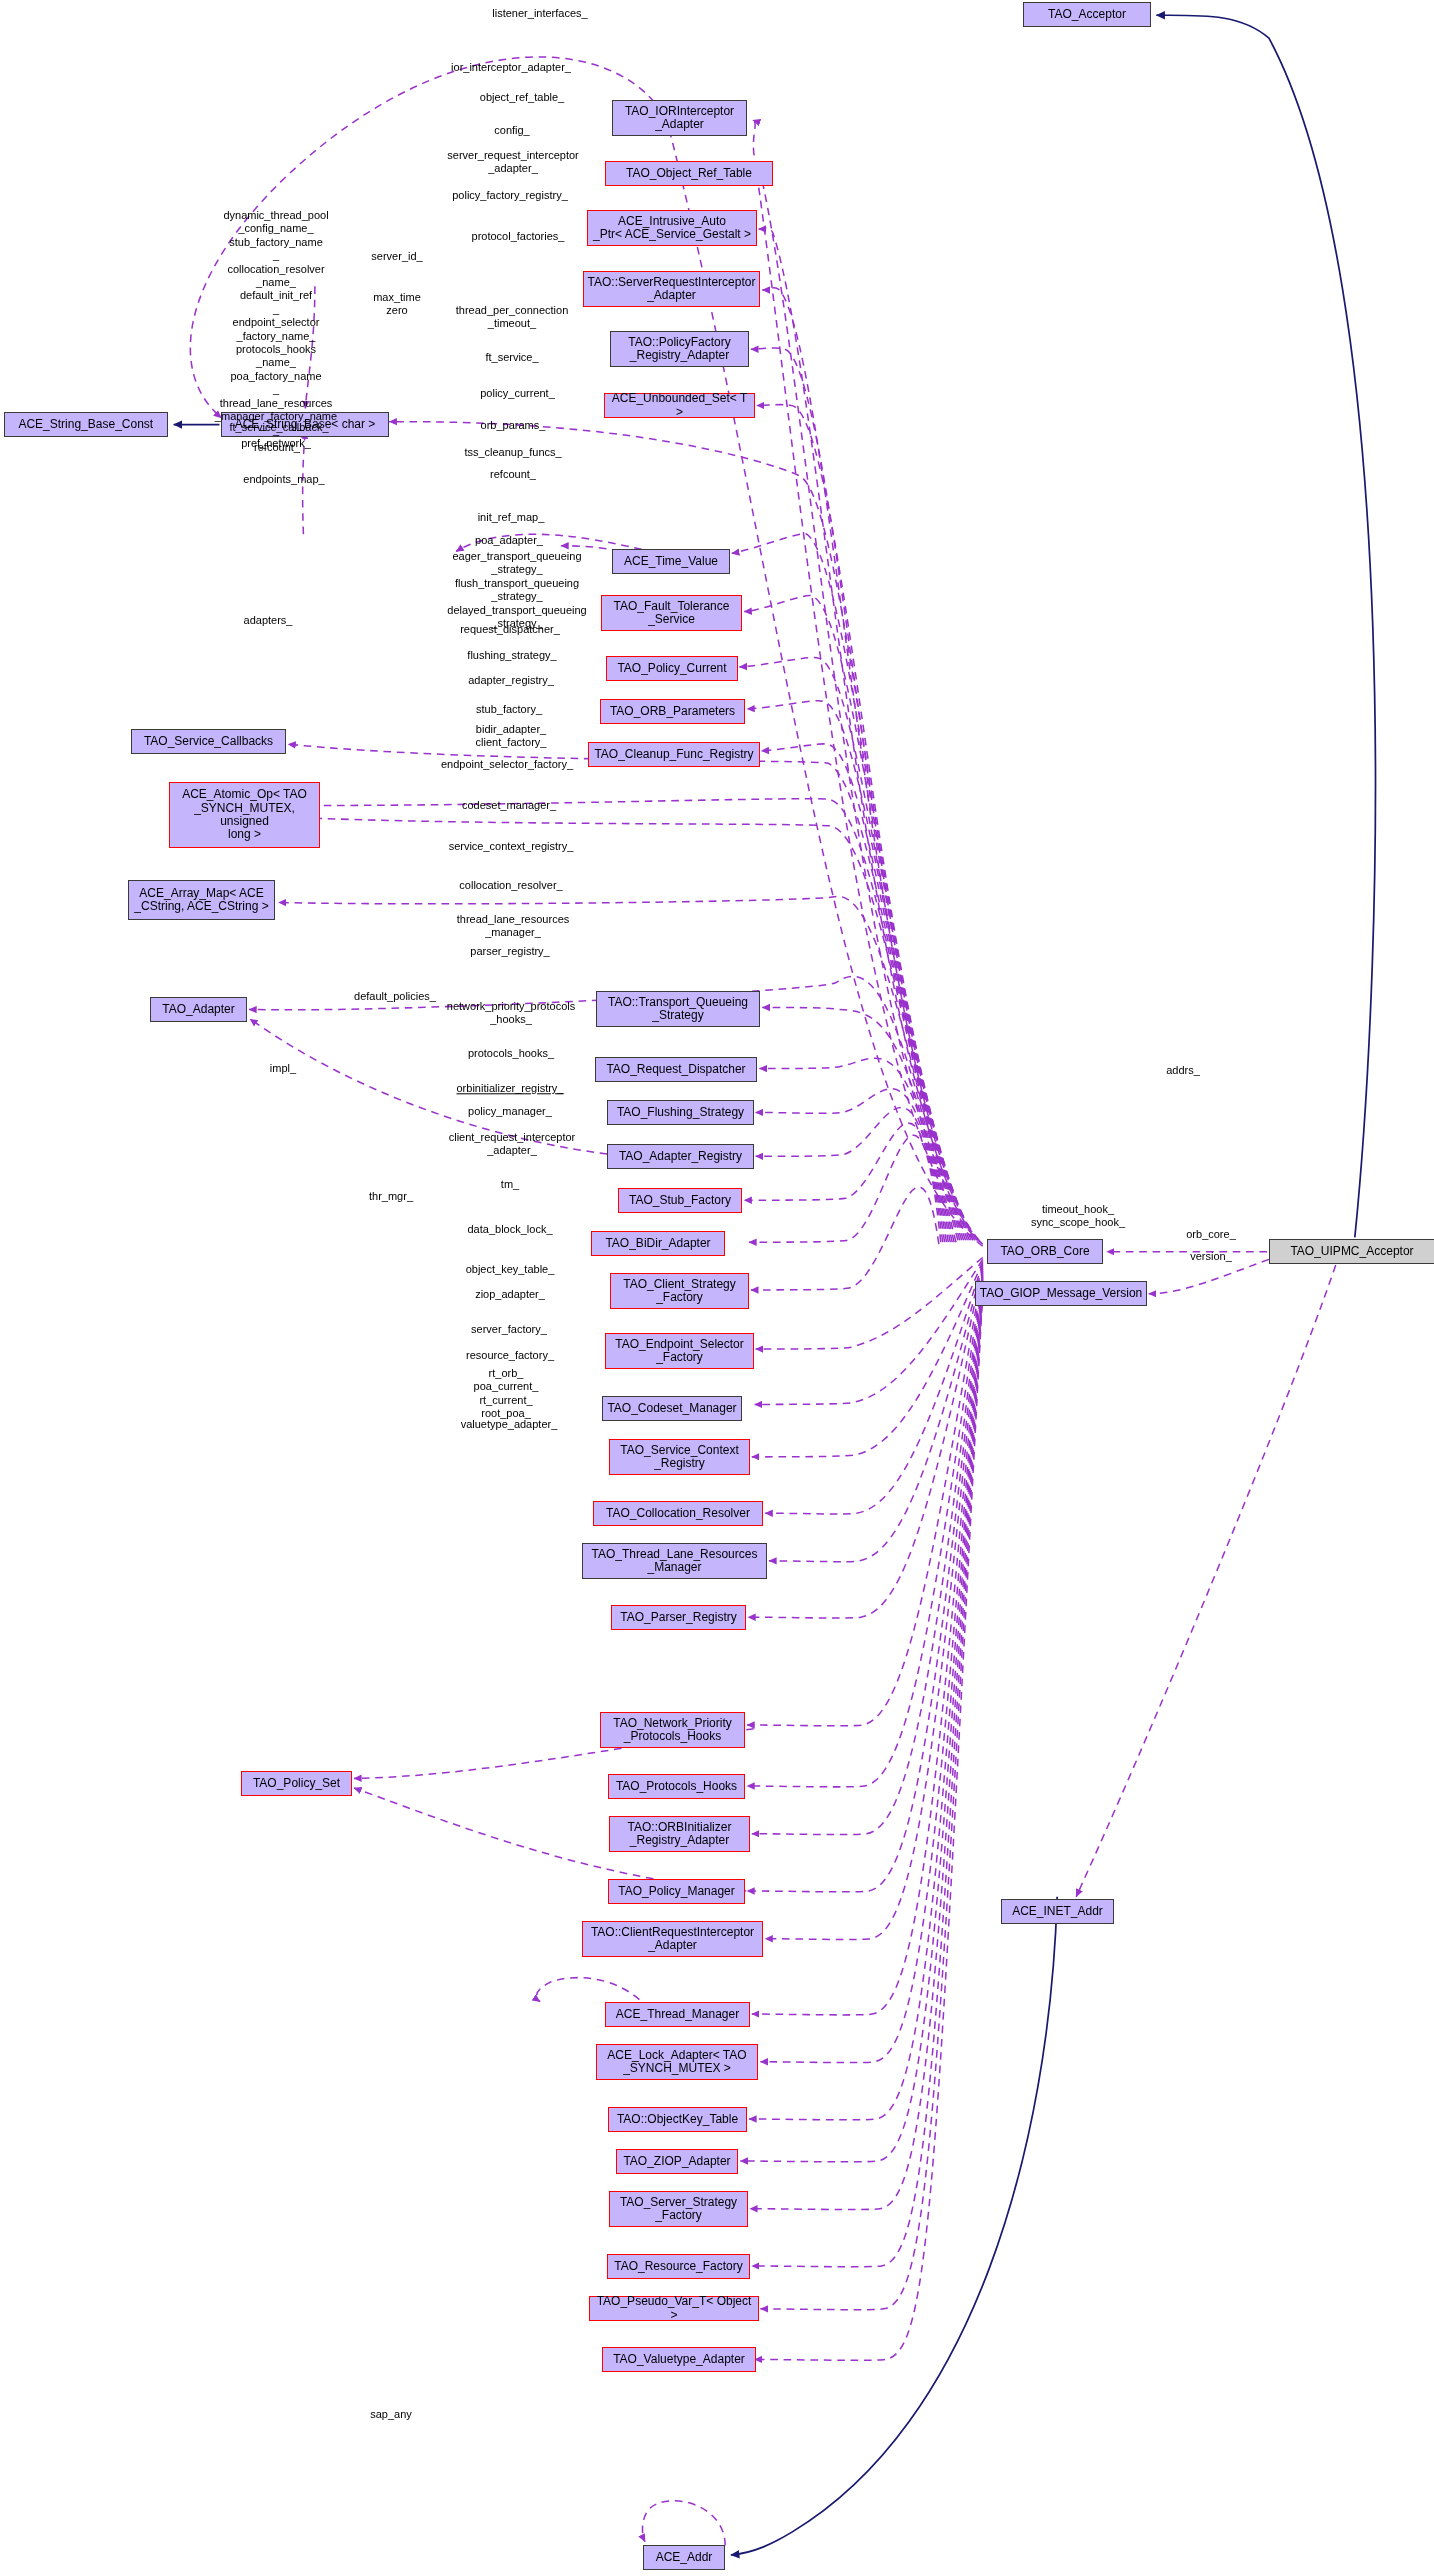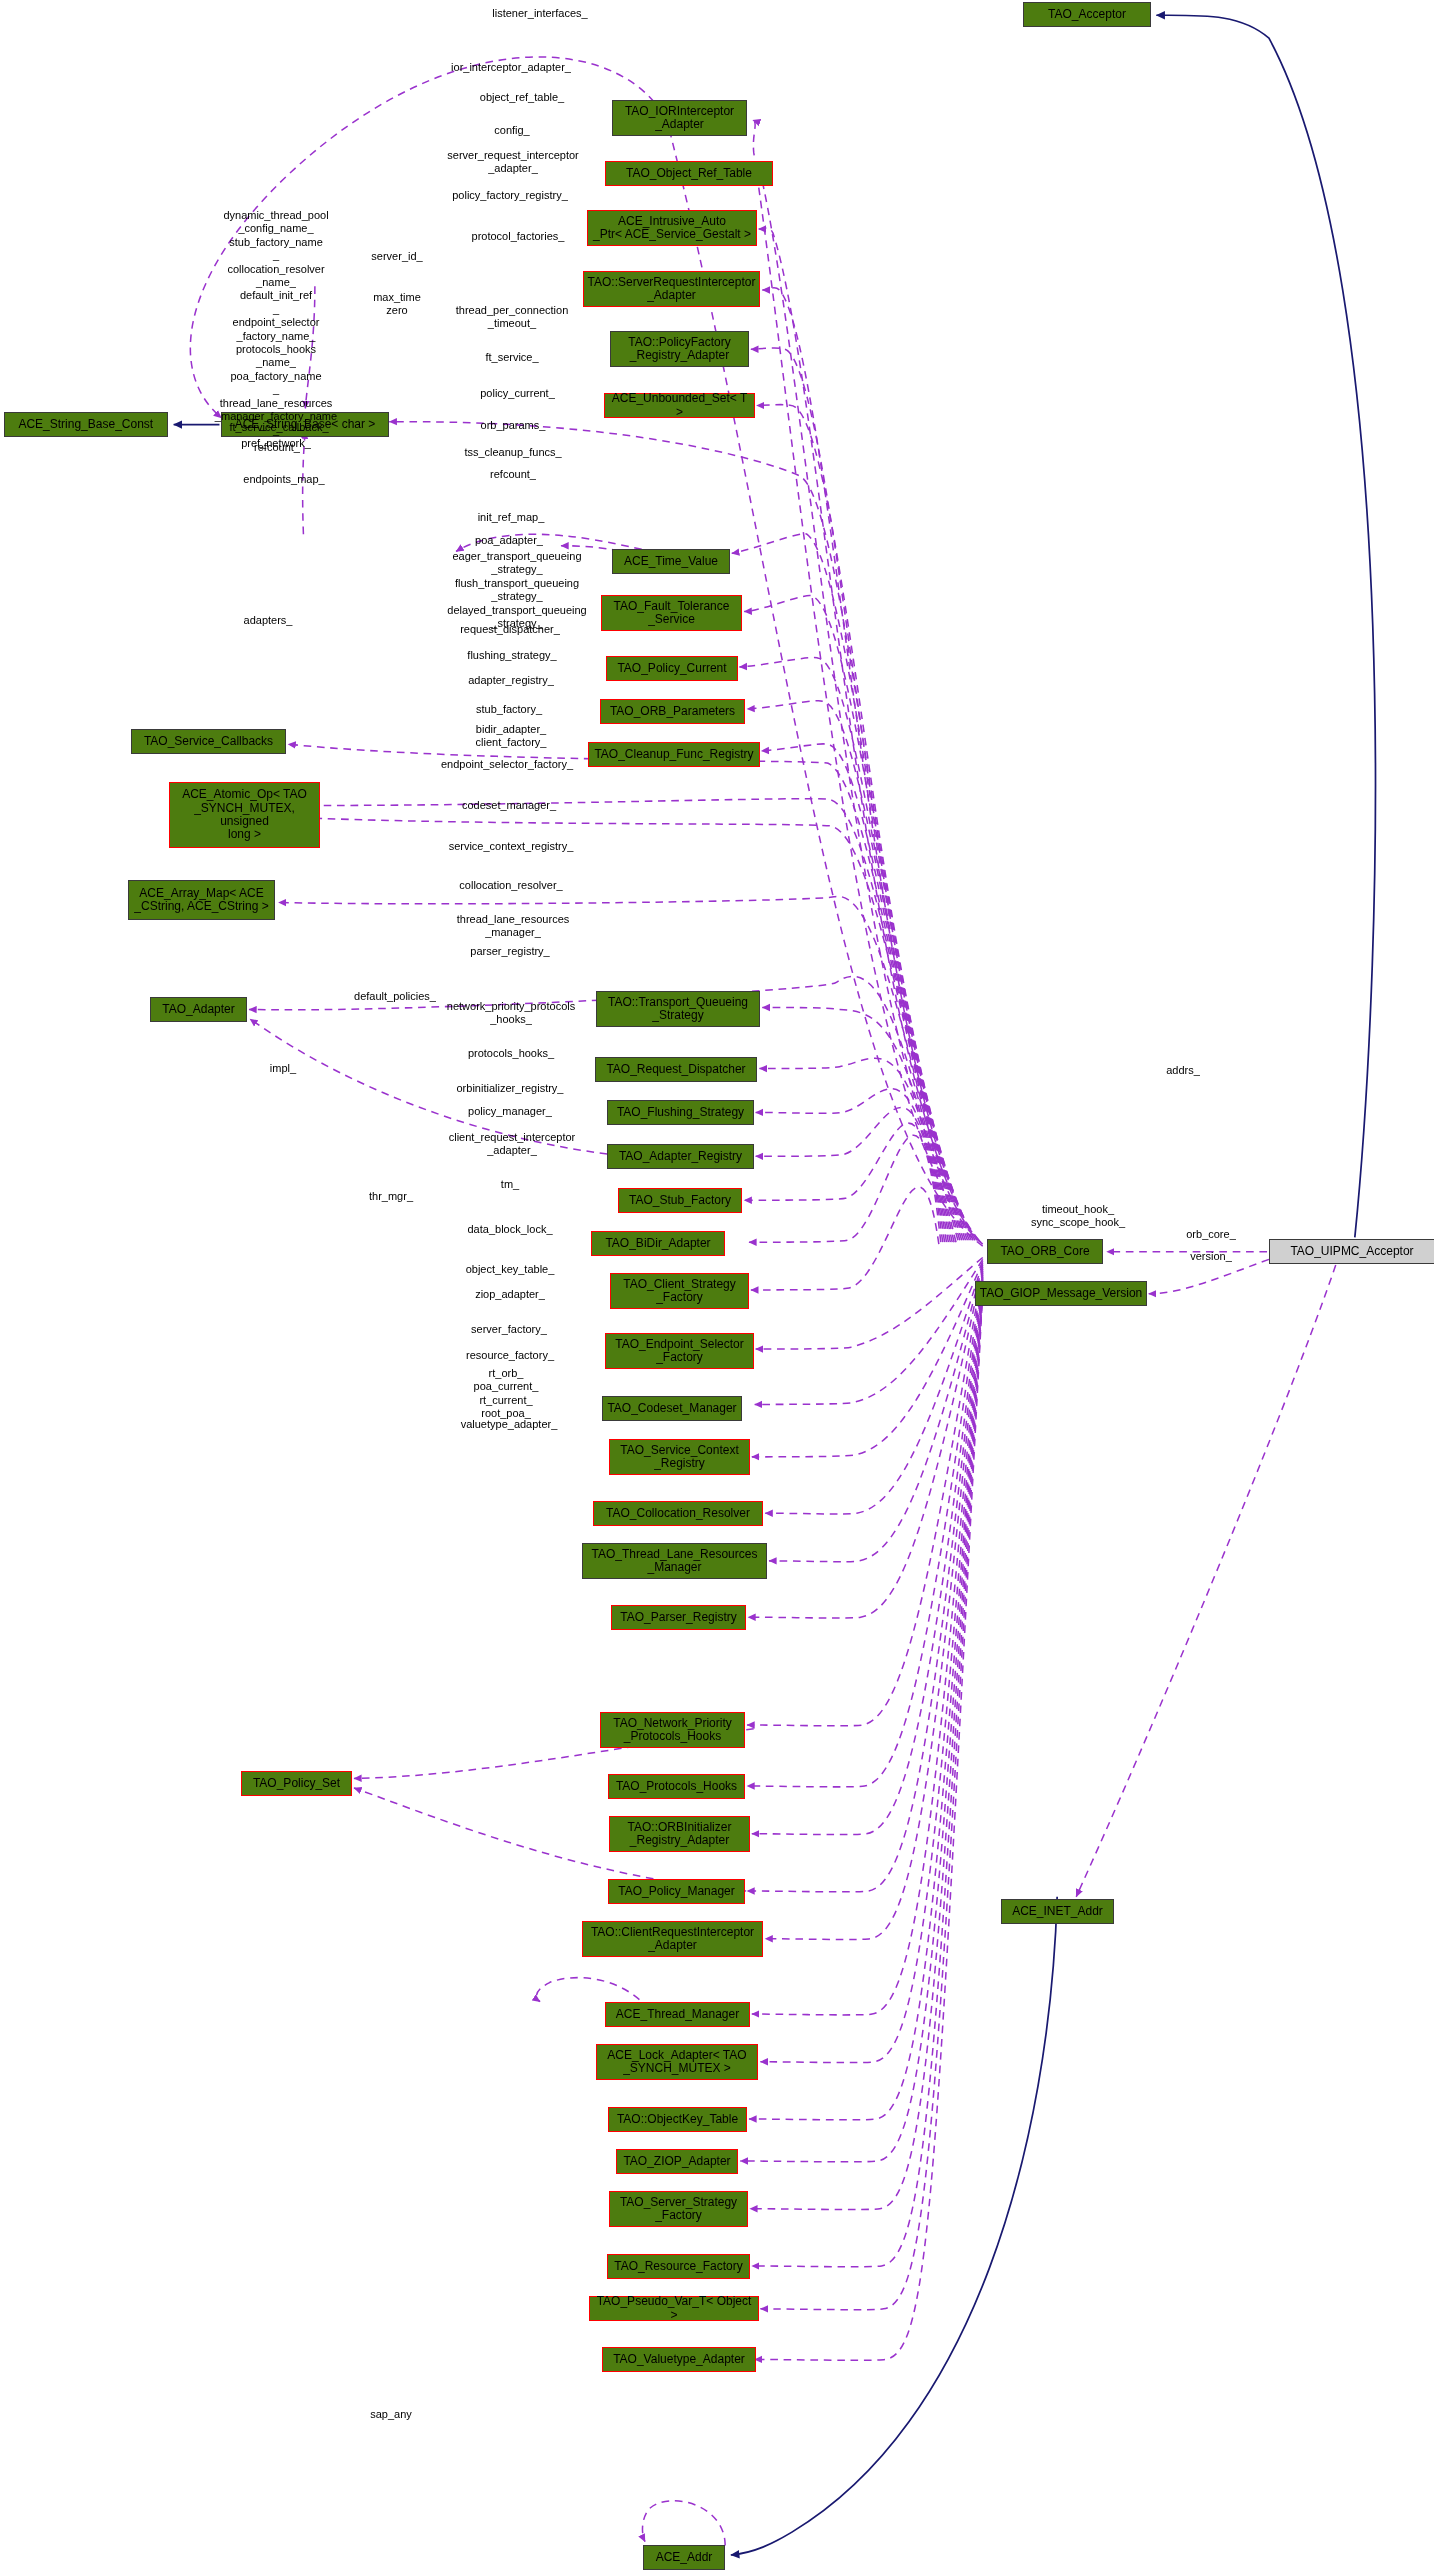--- a/index.html
+++ b/index.html
@@ -1,20 +1,20 @@
 <!DOCTYPE html>
 <html><head>
 <meta charset="utf-8">
 <style>
   html,body{margin:0;padding:0;background:#ffffff;}
   #canvas{position:relative;width:1435px;height:2576px;background:#fff;
     font-family:"Liberation Sans","DejaVu Sans",sans-serif;overflow:hidden;}
   svg#edges{position:absolute;left:0;top:0;width:1435px;height:2576px;pointer-events:none;}
   .node{position:absolute;box-sizing:border-box;display:flex;align-items:center;
-    justify-content:center;text-align:center;background:#4d7c0f;
+    justify-content:center;text-align:center;background:#c4b5fd;
     font-size:12px;color:#000;line-height:1.12;padding:1.9px 3.8px;white-space:pre-line;}
   .node.black{border:1.3px solid #3a3a3a;}
   .node.red{border:1.3px solid #ff0000;}
   .node.focus{border:1.3px solid #3a3a3a;background:#d0d0d0;}
   .elabel{position:absolute;font-size:11px;color:#000;text-align:center;
     white-space:pre-line;line-height:1.22;transform:translate(-50%,-50%);}
 </style>
 </head>
 <body>
 
@@ -241,21 +241,21 @@
       <div class="elabel" style="left: 511px; top: 847px;">service_context_registry_</div>
       <div class="elabel" style="left: 511px; top: 886px;">collocation_resolver_</div>
       <div class="elabel" style="left: 513px; top: 926px;">thread_lane_resources
 _manager_</div>
       <div class="elabel" style="left: 510px; top: 952px;">parser_registry_</div>
       <div class="elabel" style="left: 395px; top: 997px;">default_policies_</div>
       <div class="elabel" style="left: 511px; top: 1013px;">network_priority_protocols
 _hooks_</div>
       <div class="elabel" style="left: 511px; top: 1054px;">protocols_hooks_</div>
       <div class="elabel" style="left: 283px; top: 1069px;">impl_</div>
-      <div class="elabel" style="left: 510px; top: 1089px;">orbinitializer_registry_</div>
+      <div class="elabel" style="left: 510px; top: 1089px; text-decoration: underline;">orbinitializer_registry_</div>
       <div class="elabel" style="left: 510px; top: 1112px;">policy_manager_</div>
       <div class="elabel" style="left: 512px; top: 1144px;">client_request_interceptor
 _adapter_</div>
       <div class="elabel" style="left: 510px; top: 1185px;">tm_</div>
       <div class="elabel" style="left: 391px; top: 1197px;">thr_mgr_</div>
       <div class="elabel" style="left: 510px; top: 1230px;">data_block_lock_</div>
       <div class="elabel" style="left: 510px; top: 1270px;">object_key_table_</div>
       <div class="elabel" style="left: 510px; top: 1295px;">ziop_adapter_</div>
       <div class="elabel" style="left: 509px; top: 1330px;">server_factory_</div>
       <div class="elabel" style="left: 510px; top: 1356px;">resource_factory_</div>

